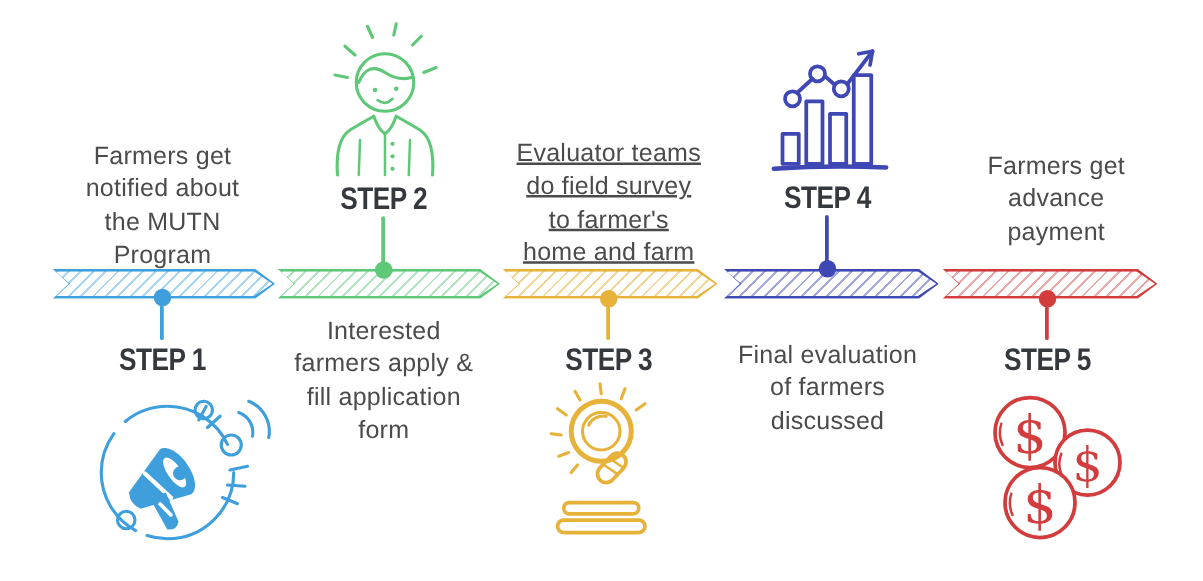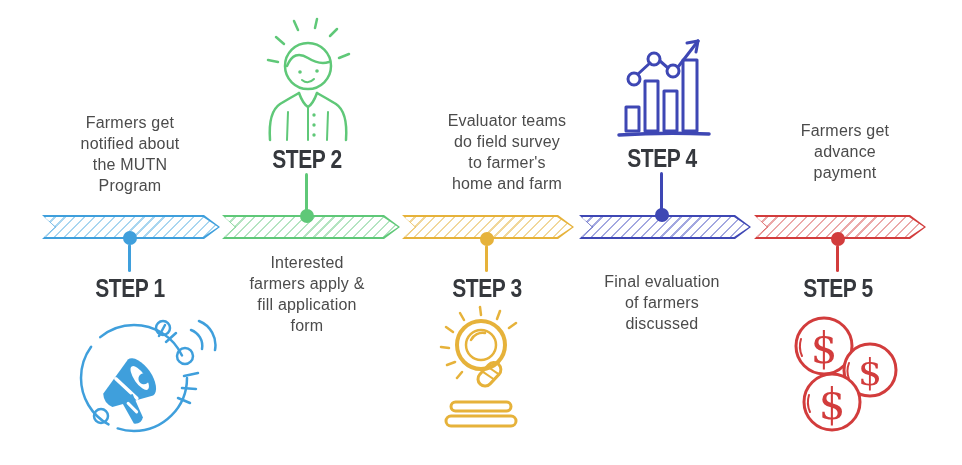--- a/index.html
+++ b/index.html
@@ -26,21 +26,21 @@
   .stem{position:absolute;width:3px;background:var(--c);border-radius:2px;}
   
   .step-label{
     position:absolute;width:120px;text-align:center;
     font-size:25px;font-weight:700;color:var(--label);
     letter-spacing:-.5px;transform:scaleX(.84);transform-origin:center;
     white-space:nowrap;
   }
   .desc{
     position:absolute;width:176px;text-align:center;
-    font-size:16px;line-height:1.32;letter-spacing:.2px;
+    font-size:20px;line-height:1.32;letter-spacing:.2px;
     color:var(--text);white-space:pre-line;
   }
   
   .icon{position:absolute;}
   .icon svg{display:block;width:100%;height:100%;}
   .icon .st{stroke:var(--c);fill:none;stroke-linecap:round;stroke-linejoin:round;}
   .icon .fl{fill:var(--c);stroke:none;}
   .icon .wh{fill:#ffffff;stroke:none;}
   .icon .dollar{fill:var(--c);font-family:"DejaVu Serif",serif;}
 </style>
@@ -120,21 +120,21 @@
         <circle class="fl" cx="56" cy="111" r="1.7"></circle>
         <circle class="fl" cx="56" cy="121" r="1.7"></circle>
       </svg>
     </div>
   </div>
 
   <div style="--c: #e6b23a; --h: #f1d79b;">
     <div class="seg" style="left:402px;width:172px;">
         <div class="hatch"></div>
       </div>
-    <div class="desc" style="left:419px;top:110px;">Evaluator teams
+    <div class="desc" style="left:399px;top:110px;text-decoration:underline;">Evaluator teams
 do field survey
 to farmer's
 home and farm</div>
     <div class="stem" style="left:485px;top:245px;height:27px;"></div>
     <div class="dot" style="left:480px;top:232px;"></div>
     <div class="step-label" style="left:427px;top:274px;">STEP 3</div>
     <div class="icon" style="left:437px;top:305px;width:100px;height:125px;">
       <svg viewBox="0 0 100 125">
         <path class="st" d="M43,2 l1,8" stroke-width="2.5"></path>
         <path class="st" d="M23,8 l4,7" stroke-width="2.5"></path>

